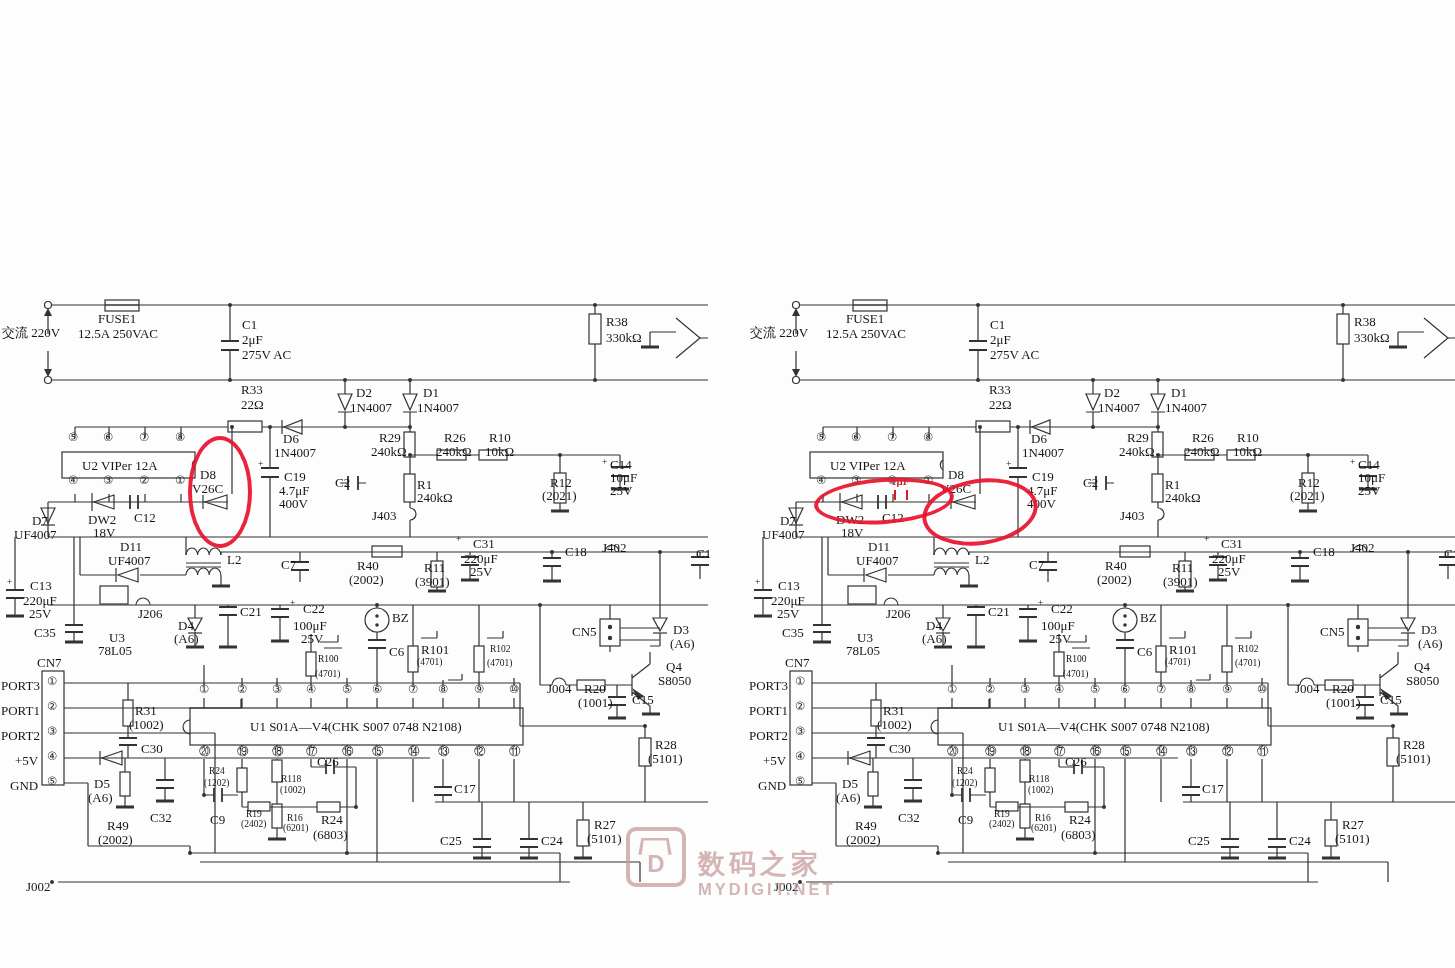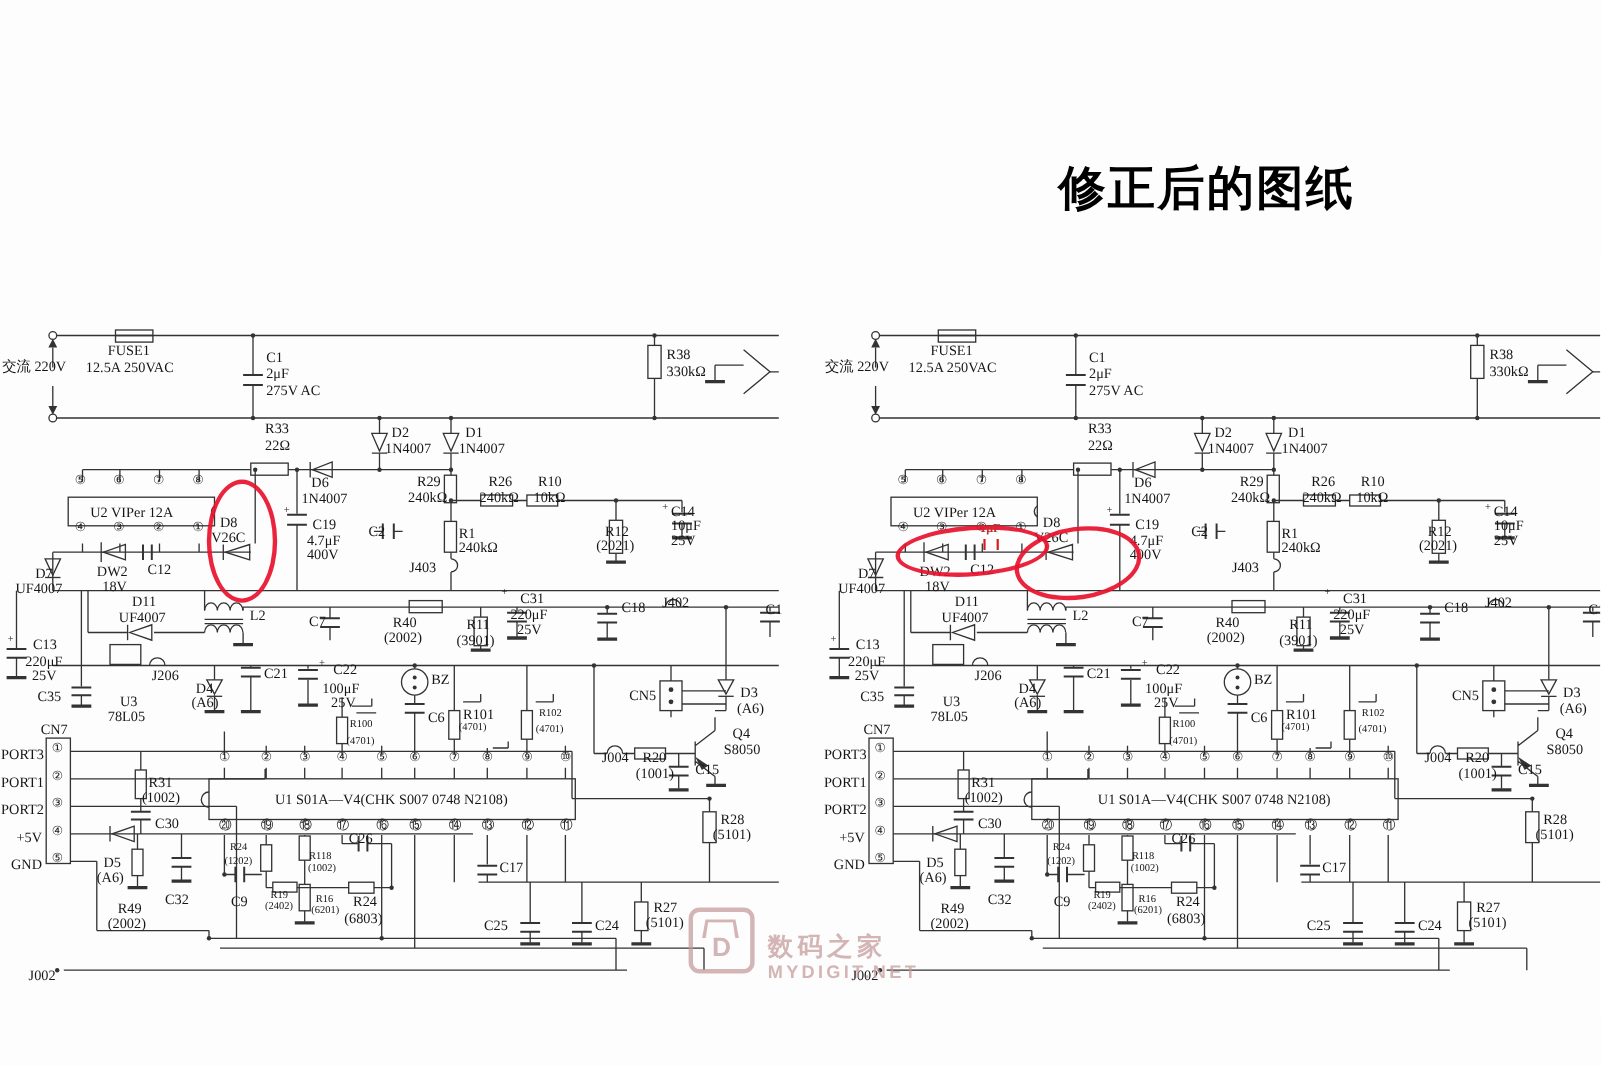--- a/index.html
+++ b/index.html
@@ -20,30 +20,29 @@
   .red-mark{position:absolute;border-left:2.5px solid #cf2020;border-right:2.5px solid #cf2020;}
   #watermark{position:absolute;display:flex;align-items:center;gap:12px;
              color:rgba(196,152,152,0.72);pointer-events:none;}
   #wm-logo{width:52px;height:52px;border:4px solid rgba(196,152,152,0.72);border-radius:10px;
            display:flex;align-items:center;justify-content:center;position:relative;}
   #wm-logo .roof{position:absolute;top:6px;left:10px;width:24px;height:14px;
                  border:3px solid rgba(196,152,152,0.72);border-bottom:none;
                  transform:perspective(20px) rotateX(14deg);}
   #wm-logo .dletter{margin-top:14px;font-family:"Liberation Sans",sans-serif;
                     font-weight:bold;font-size:24px;}
-  #wm-text .brand{font-family:Liberation Mono, monospace;font-weight:bold;font-size:23px;
+  #wm-text .brand{font-family:Liberation Sans, sans-serif;font-weight:bold;font-size:27px;
                   letter-spacing:4px;line-height:1.1;margin-top:34px;}
   #wm-text .domain{font-family:"Liberation Sans",sans-serif;font-weight:bold;font-size:16.5px;
                    letter-spacing:3px;}
 </style>
 </head>
 <body>
 
 <div id="stage">
-  <div class="big-title" style="left:962px;top:142px;">修正后的图纸</div>
 
   <div class="panel" id="panel-a" style="left:0;width:720px;">
       <div class="panel-inner">
     <svg width="720" height="678" viewBox="0 0 720 678">
       <g stroke="#333" stroke-width="1.2" fill="none">
 
         <path d="
           M48,15 H708 M48,90 H708
           M230,15 V51 M230,60 V90
           M595,15 V24 M595,54 V90

